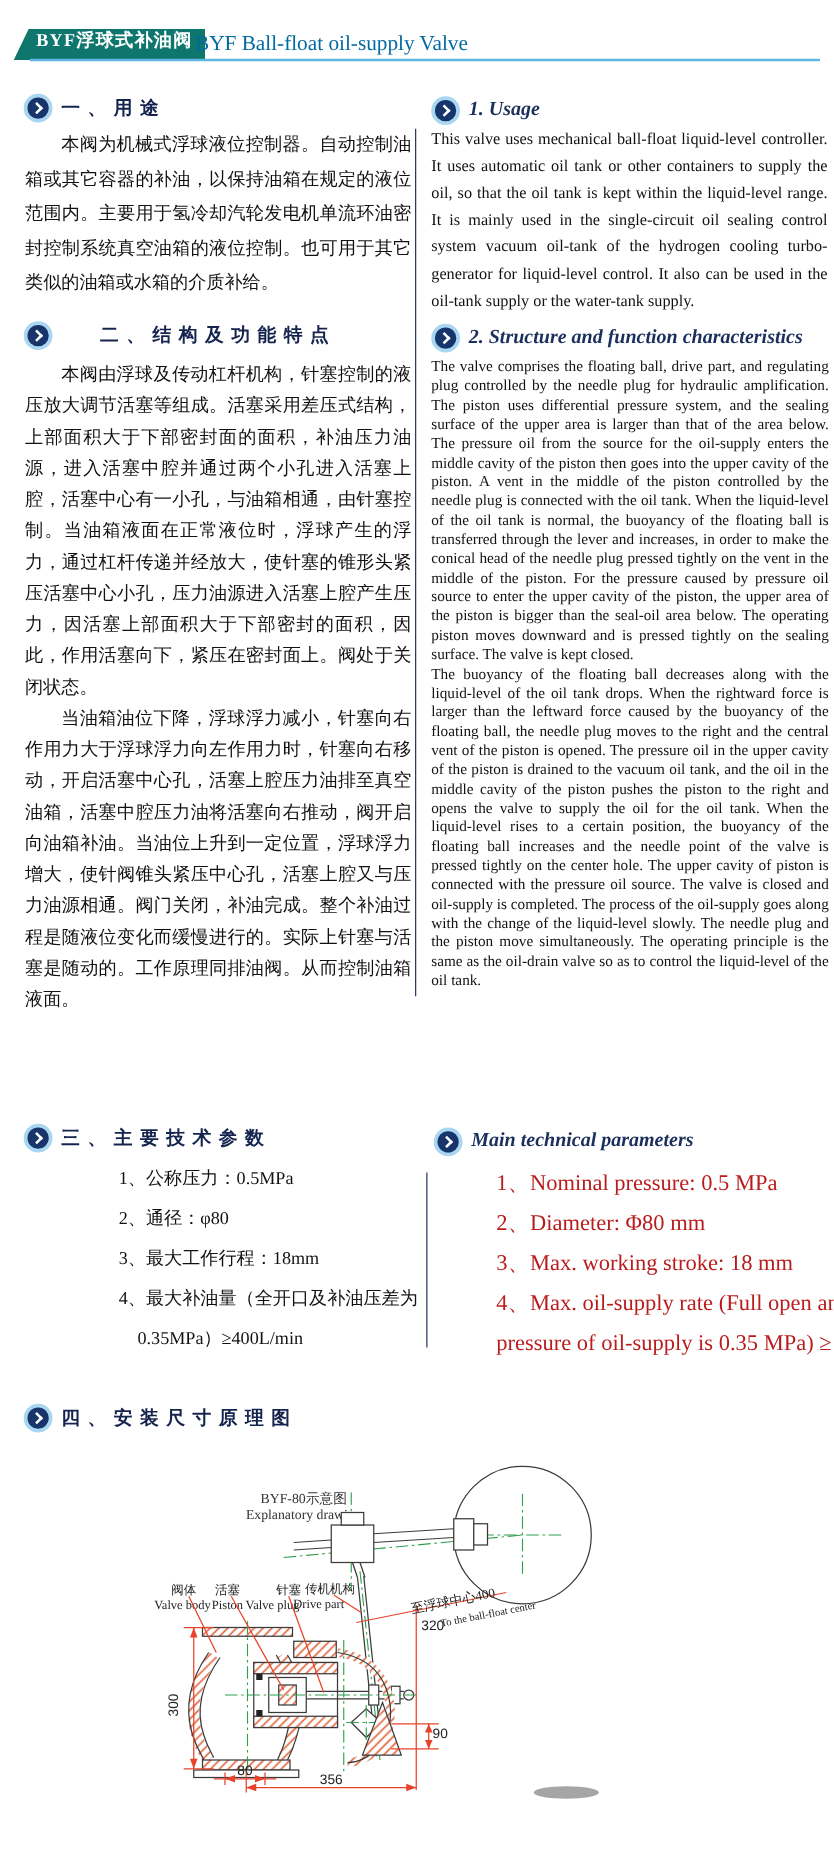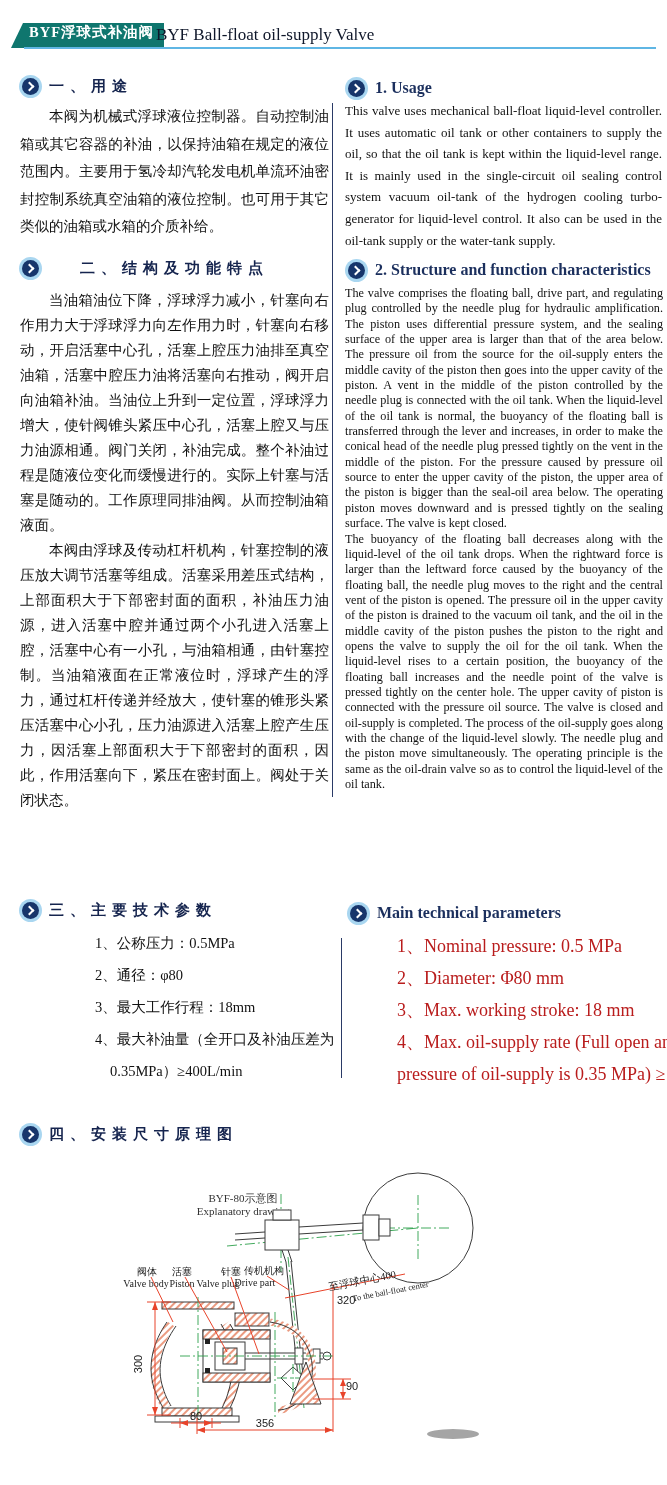--- a/index.html
+++ b/index.html
@@ -4,31 +4,31 @@
 <style>
   html,body{margin:0;padding:0;background:#fff;}
   #page{position:relative;width:667px;height:1485px;background:#ffffff;overflow:hidden;
         font-family:"Liberation Serif","DejaVu Serif",serif;color:#1a1a1a;}
   .abs{position:absolute;}
   
   .badge{position:absolute;left:11px;top:23px;height:25px;display:flex;align-items:flex-start;
          padding:0 10px 0 18px;background:#0f766e;
          clip-path:polygon(12px 0,100% 0,100% 100%,0 100%);}
   .badge span{color:#fff;font-weight:bold;font-size:14.5px;letter-spacing:1px;}
-  .head-title{position:absolute;left:156px;top:25px;font-size:17px;color:#0f172a;}
+  .head-title{position:absolute;left:156px;top:25px;font-size:17px;color:#0369a1;}
   .head-rule{position:absolute;left:24px;top:47px;width:632px;height:2px;background:#5FB6E4;}
   
   .row{position:absolute;display:flex;align-items:center;gap:10px;}
   .bullet{display:inline-flex;align-items:center;justify-content:center;flex:0 0 auto;
           width:17px;height:17px;border-radius:50%;background:#17356B;
           box-shadow:0 0 0 3px #A9D6F0;}
   .chev{display:block;width:5px;height:5px;border-top:2.4px solid #fff;border-right:2.4px solid #fff;
         transform:rotate(45deg);margin-left:-2px;}
   .h-cn{font-size:15px;font-weight:bold;color:#15244E;letter-spacing:6px;white-space:nowrap;}
-  .h-en{font-size:16px;font-weight:bold;color:#1B2F5D;white-space:nowrap;}
+  .h-en{font-size:16px;font-weight:bold;font-style:italic;color:#1B2F5D;white-space:nowrap;}
   
   .body-cn{position:absolute;font-size:14.5px;color:#111;text-align:justify;}
   .body-cn p{margin:0;text-indent:2em;}
   .body-en{position:absolute;font-size:13px;color:#111;text-align:justify;}
   .body-en p{margin:0;}
   #usage-cn-body{left:20px;top:103px;width:309px;line-height:27.5px;}
   #usage-en-body{left:345px;top:100px;width:317px;line-height:21.6px;}
   #structure-cn-body{left:20px;top:288px;width:309px;line-height:25px;}
   #structure-en-body{left:345px;top:286px;width:318px;font-size:12.2px;line-height:15.35px;}
   
@@ -83,22 +83,22 @@
     <p>This valve uses mechanical ball-float liquid-level controller. It uses automatic oil tank or other containers to supply the oil, so that the oil tank is kept within the liquid-level range. It is mainly used in the single-circuit oil sealing control system vacuum oil-tank of the hydrogen cooling turbo-generator for liquid-level control. It also can be used in the oil-tank supply or the water-tank supply.</p>
   </div>
 
   <div class="row" style="left:22px;top:259px;gap:41px;">
     <span class="bullet">
         <i class="chev"></i>
       </span>
     <span class="h-cn">二、结构及功能特点</span>
   </div>
   <div class="body-cn" id="structure-cn-body">
+    <p>本阀由浮球及传动杠杆机构，针塞控制的液压放大调节活塞等组成。活塞采用差压式结构，上部面积大于下部密封面的面积，补油压力油源，进入活塞中腔并通过两个小孔进入活塞上腔，活塞中心有一小孔，与油箱相通，由针塞控制。当油箱液面在正常液位时，浮球产生的浮力，通过杠杆传递并经放大，使针塞的锥形头紧压活塞中心小孔，压力油源进入活塞上腔产生压力，因活塞上部面积大于下部密封的面积，因此，作用活塞向下，紧压在密封面上。阀处于关闭状态。</p>
     <p>当油箱油位下降，浮球浮力减小，针塞向右作用力大于浮球浮力向左作用力时，针塞向右移动，开启活塞中心孔，活塞上腔压力油排至真空油箱，活塞中腔压力油将活塞向右推动，阀开启向油箱补油。当油位上升到一定位置，浮球浮力增大，使针阀锥头紧压中心孔，活塞上腔又与压力油源相通。阀门关闭，补油完成。整个补油过程是随液位变化而缓慢进行的。实际上针塞与活塞是随动的。工作原理同排油阀。从而控制油箱液面。</p>
-    <p>本阀由浮球及传动杠杆机构，针塞控制的液压放大调节活塞等组成。活塞采用差压式结构，上部面积大于下部密封面的面积，补油压力油源，进入活塞中腔并通过两个小孔进入活塞上腔，活塞中心有一小孔，与油箱相通，由针塞控制。当油箱液面在正常液位时，浮球产生的浮力，通过杠杆传递并经放大，使针塞的锥形头紧压活塞中心小孔，压力油源进入活塞上腔产生压力，因活塞上部面积大于下部密封的面积，因此，作用活塞向下，紧压在密封面上。阀处于关闭状态。</p>
   </div>
 
   <div class="row" style="left:348px;top:261px;">
     <span class="bullet">
         <i class="chev"></i>
       </span>
     <span class="h-en">2. Structure and function characteristics</span>
   </div>
   <div class="body-en" id="structure-en-body">
     <p>The valve comprises the floating ball, drive part, and regulating plug controlled by the needle plug for hydraulic amplification. The piston uses differential pressure system, and the sealing surface of the upper area is larger than that of the area below. The pressure oil from the source for the oil-supply enters the middle cavity of the piston then goes into the upper cavity of the piston. A vent in the middle of the piston controlled by the needle plug is connected with the oil tank. When the liquid-level of the oil tank is normal, the buoyancy of the floating ball is transferred through the lever and increases, in order to make the conical head of the needle plug pressed tightly on the vent in the middle of the piston. For the pressure caused by pressure oil source to enter the upper cavity of the piston, the upper area of the piston is bigger than the seal-oil area below. The operating piston moves downward and is pressed tightly on the sealing surface. The valve is kept closed.</p>

